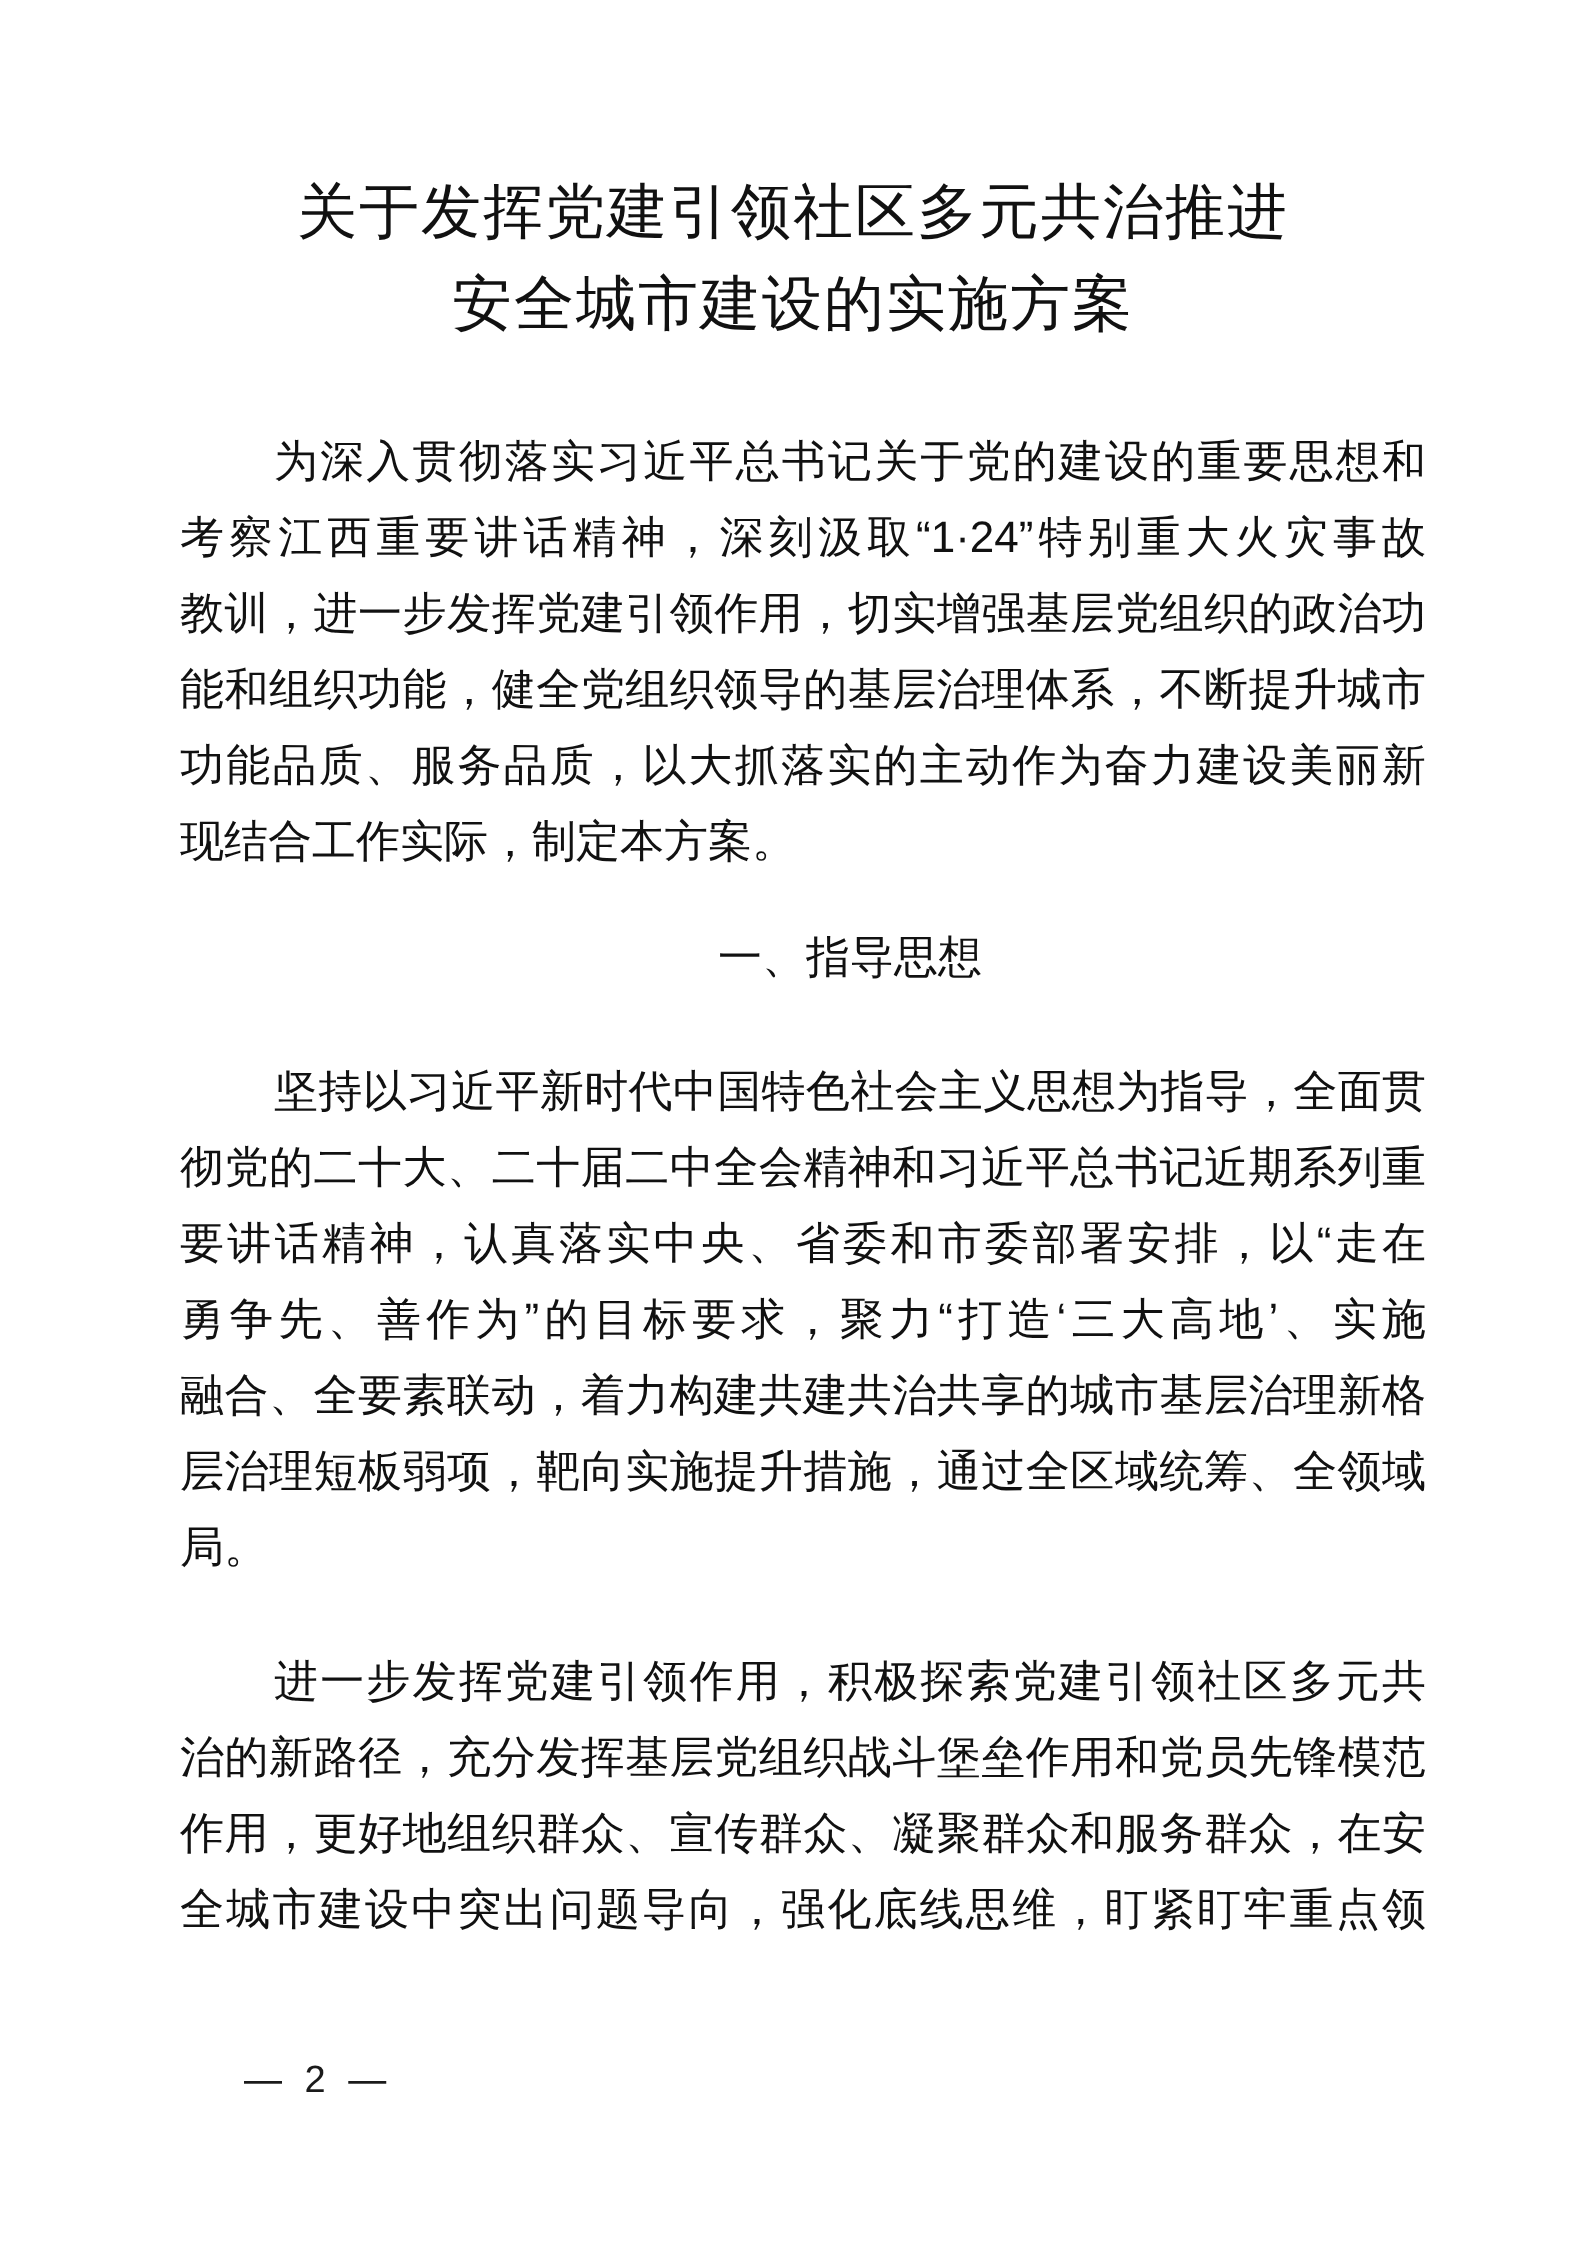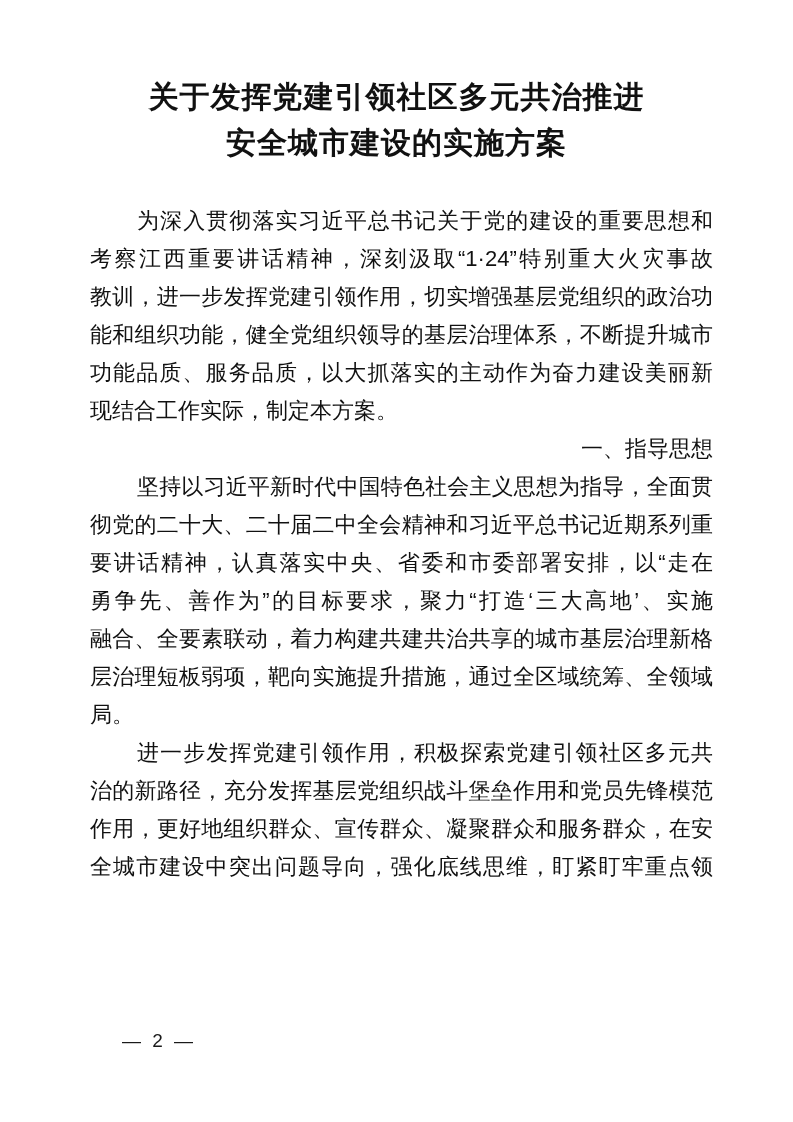--- a/index.html
+++ b/index.html
@@ -12,25 +12,25 @@
     width: 793px;
     height: 1122px;
     margin: 0 auto;
     background: #ffffff;
     color: #111111;
     font-family: "Liberation Sans", "DejaVu Sans", sans-serif;
     overflow: hidden;
     box-sizing: border-box;
   }
   .title {
-    margin: 0;
+    margin: 10px;
     padding-top: 74px;
     text-align: center;
     font-size: 30px;
-    font-weight: bold;
+    font-weight: normal;
     line-height: 46px;
     letter-spacing: 1px;
   }
   .doc-body {
     margin: 36px 80px 0 90px;
     width: 623px;
     font-size: 22px;
     line-height: 38px;
   }
   .line {
@@ -40,24 +40,26 @@
   }
   .line.justify {
     text-align: justify;
     text-align-last: justify;
   }
   .line.plain {
     text-align: left;
   }
   .line.indent {
     text-indent: 47px;
+    margin-top: 29px;
   }
   .heading {
     text-indent: 47px;
-    text-align: right;
+    text-align: center;
+    margin-top: 20px;
   }
   .footer {
     position: absolute;
     left: 122px;
     top: 1030px;
     font-size: 19px;
     letter-spacing: 3px;
     color: #1a1a1a;
   }
 </style>

